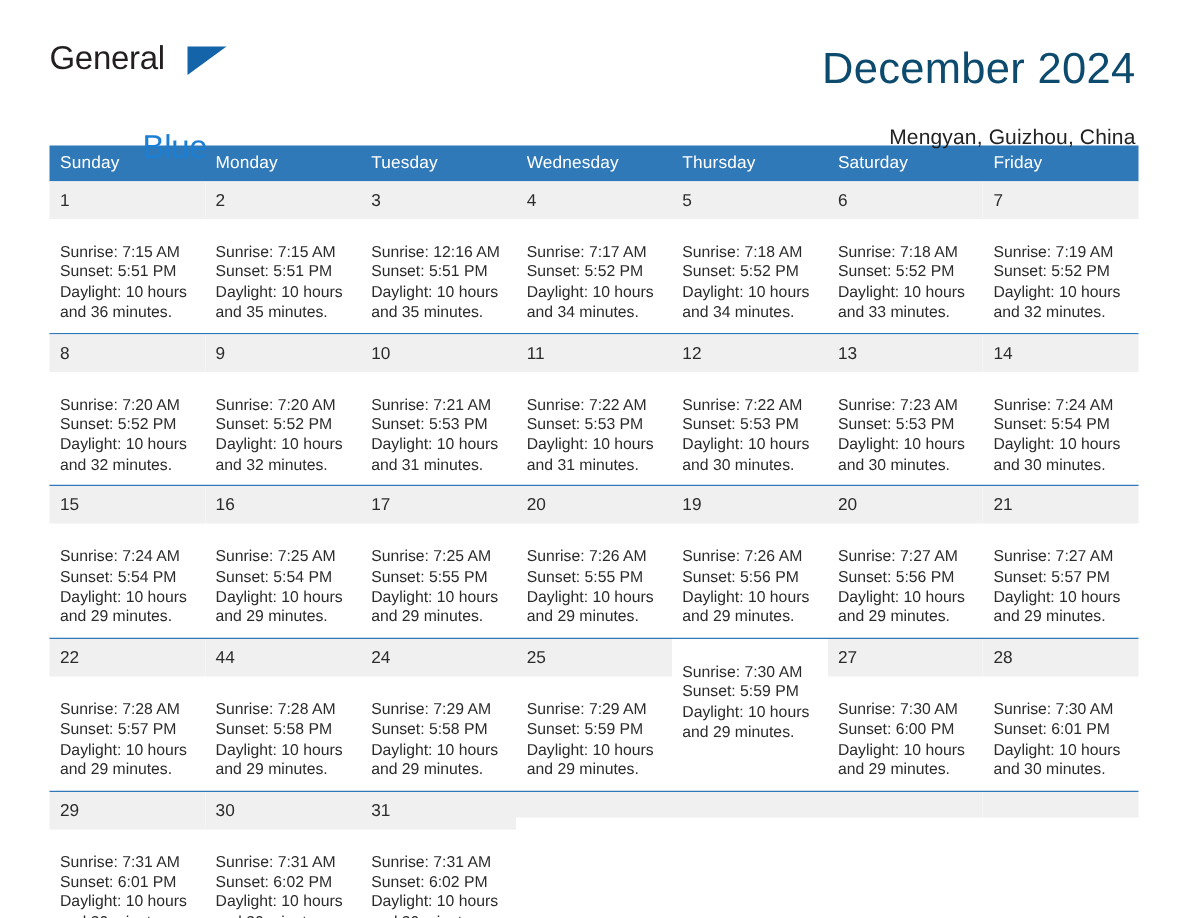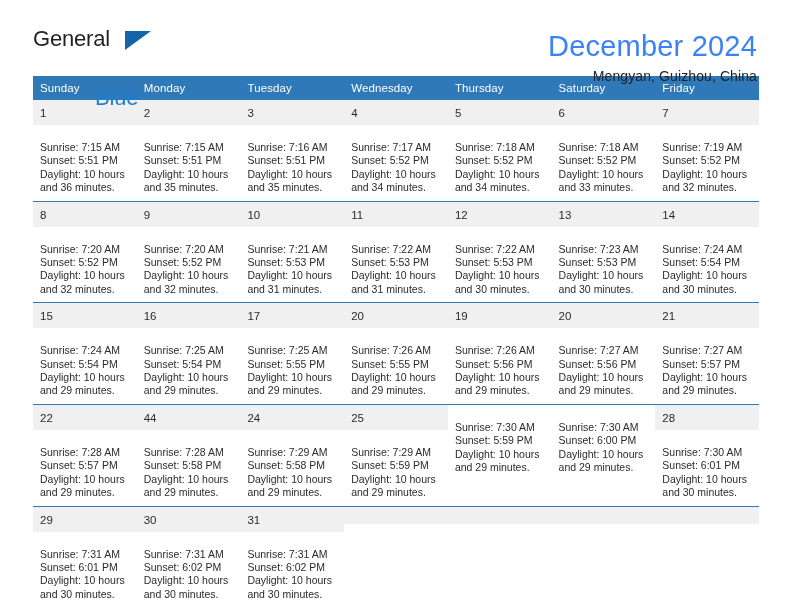--- a/index.html
+++ b/index.html
@@ -21,21 +21,21 @@
     box-sizing: border-box;
   }
 
   
   .header {
     display: flex;
     align-items: flex-start;
     justify-content: space-between;
     padding: 28px 35px 0 33px;
     box-sizing: border-box;
-    height: 76px;
+    height: 97px;
   }
   .logo {
     position: relative;
     width: 130px;
     height: 46px;
     line-height: 1;
   }
   .logo-general {
     position: absolute;
     left: 0;
@@ -64,28 +64,28 @@
     font-family: "Liberation Sans", sans-serif;
     margin-top: 36px;
   }
   .title-block {
     text-align: right;
     padding-top: 2px;
   }
   .cal-title {
     font-size: 29px;
     font-weight: normal;
-    color: #3b82f6;
+    color: #0c4a6e;
     line-height: 1.15;
     letter-spacing: 0.2px;
   }
   .cal-subtitle {
     font-size: 14px;
     color: #222222;
-    margin-top: 5px;
+    margin-top: 20px;
     letter-spacing: 0.1px;
   }
 
   
   .calendar {
     margin: 0 33px 0 33px;
     width: 726px;
   }
   .dow-row {
     display: flex;
@@ -186,21 +186,21 @@
             <div class="day-body">
               <div class="day-line">Sunrise: 7:15 AM</div>
               <div class="day-line">Sunset: 5:51 PM</div>
               <div class="day-line">Daylight: 10 hours</div>
               <div class="day-line">and 35 minutes.</div>
             </div>
           </div>
           <div class="day-cell">
             <div class="daynum-strip"><span class="daynum">3</span></div>
             <div class="day-body">
-              <div class="day-line">Sunrise: 7:16 AM</div>
+              <div class="day-line">Sunrise: 12:16 AM</div>
               <div class="day-line">Sunset: 5:51 PM</div>
               <div class="day-line">Daylight: 10 hours</div>
               <div class="day-line">and 35 minutes.</div>
             </div>
           </div>
           <div class="day-cell">
             <div class="daynum-strip"><span class="daynum">4</span></div>
             <div class="day-body">
               <div class="day-line">Sunrise: 7:17 AM</div>
               <div class="day-line">Sunset: 5:52 PM</div>
@@ -405,20 +405,21 @@
           </div>
           <div class="day-cell">
             <div class="day-body">
               <div class="day-line">Sunrise: 7:30 AM</div>
               <div class="day-line">Sunset: 5:59 PM</div>
               <div class="day-line">Daylight: 10 hours</div>
               <div class="day-line">and 29 minutes.</div>
             </div>
           </div>
           <div class="day-cell">
+            <div class="daynum-strip"><span class="daynum">27</span></div>
             <div class="day-body">
               <div class="day-line">Sunrise: 7:30 AM</div>
               <div class="day-line">Sunset: 6:00 PM</div>
               <div class="day-line">Daylight: 10 hours</div>
               <div class="day-line">and 29 minutes.</div>
             </div>
           </div>
           <div class="day-cell">
             <div class="daynum-strip"><span class="daynum">28</span></div>
             <div class="day-body">

